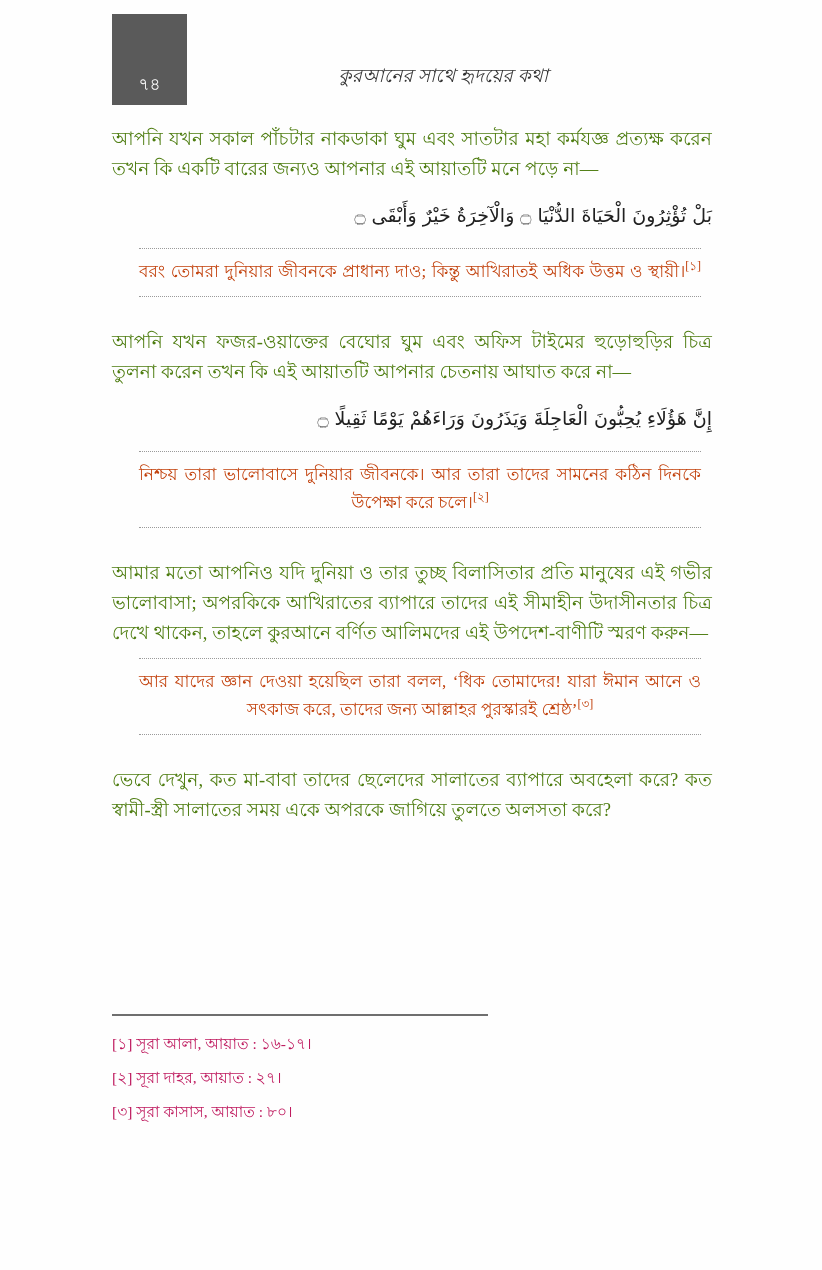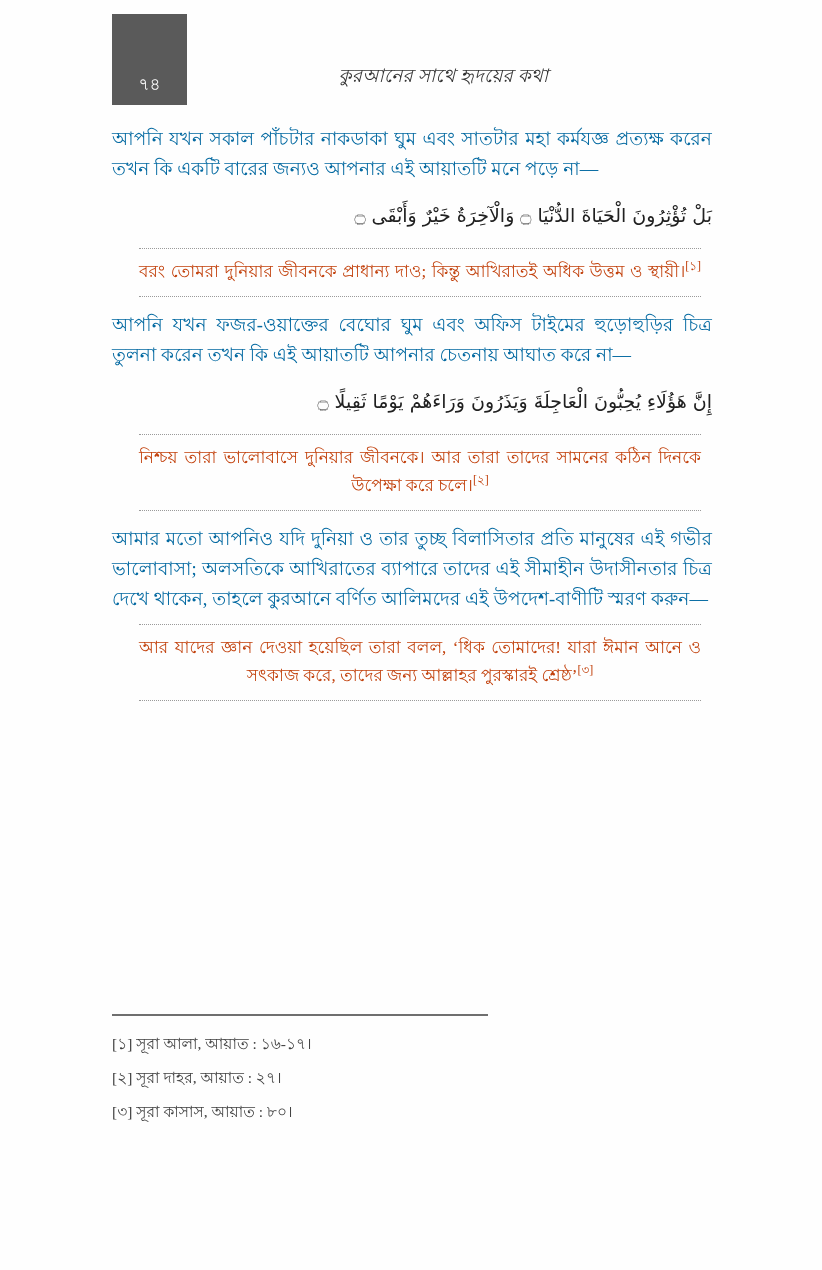--- a/index.html
+++ b/index.html
@@ -68,24 +68,24 @@
     top: 124px;
     width: 600px;
   }
 
   p.body-para {
     margin: 0;
     font-size: 18.5px;
     line-height: 30px;
     text-align: justify;
     text-justify: inter-word;
-    color: #0369a1;
+    color: #4d7c0f;
     letter-spacing: .1px;
   }
-  p.body-para.spaced-top { margin-top: 13px; }
+  p.body-para.spaced-top { margin-top: 30px; }
 
   .arabic-line {
     margin: 0;
     padding: 14px 0 6px 0;
     direction: rtl;
     font-size: 19px;
     line-height: 34px;
     color: #202020;
     font-family: "DejaVu Sans", "Liberation Sans", sans-serif;
   }
@@ -128,21 +128,21 @@
   .footnote-rule {
     width: 376px;
     height: 0;
     border-top: 2px solid #6f6f6f;
     margin: 0 0 18px 0;
   }
   .footnote-item {
     margin: 0 0 14px 0;
     font-size: 15.5px;
     line-height: 20px;
-    color: #404040;
+    color: #be185d;
   }
 </style>
 </head>
 <body>
 
 <div class="page">
 
   <div class="header">
     <div class="page-number-block">
       <span class="page-number-text">৭৪</span>
@@ -161,27 +161,28 @@
     </div>
 
     <p class="body-para spaced-top">আপনি যখন ফজর-ওয়াক্তের বেঘোর ঘুম এবং অফিস টাইমের হুড়োহুড়ির চিত্র তুলনা করেন তখন কি এই আয়াতটি আপনার চেতনায় আঘাত করে না—</p>
 
     <p class="arabic-line">إِنَّ هَؤُلَاءِ يُحِبُّونَ الْعَاجِلَةَ وَيَذَرُونَ وَرَاءَهُمْ يَوْمًا ثَقِيلًا ۝</p>
 
     <div class="translation-box">
       <p class="translation-text"><span>নিশ্চয় তারা ভালোবাসে দুনিয়ার জীবনকে। আর তারা তাদের সামনের কঠিন দিনকে উপেক্ষা করে চলে।</span><span class="fn-ref">[২]</span></p>
     </div>
 
-    <p class="body-para spaced-top">আমার মতো আপনিও যদি দুনিয়া ও তার তুচ্ছ বিলাসিতার প্রতি মানুষের এই গভীর ভালোবাসা; অলসতিকে আখিরাতের ব্যাপারে তাদের এই সীমাহীন উদাসীনতার চিত্র দেখে থাকেন, তাহলে কুরআনে বর্ণিত আলিমদের এই উপদেশ-বাণীটি স্মরণ করুন—</p>
+    <p class="body-para spaced-top">আমার মতো আপনিও যদি দুনিয়া ও তার তুচ্ছ বিলাসিতার প্রতি মানুষের এই গভীর ভালোবাসা; অপরকিকে আখিরাতের ব্যাপারে তাদের এই সীমাহীন উদাসীনতার চিত্র দেখে থাকেন, তাহলে কুরআনে বর্ণিত আলিমদের এই উপদেশ-বাণীটি স্মরণ করুন—</p>
 
 
     <div class="translation-box">
       <p class="translation-text"><span>আর যাদের জ্ঞান দেওয়া হয়েছিল তারা বলল, ‘ধিক তোমাদের! যারা ঈমান আনে ও সৎকাজ করে, তাদের জন্য আল্লাহর পুরস্কারই শ্রেষ্ঠ’</span><span class="fn-ref">[৩]</span></p>
     </div>
 
+    <p class="body-para spaced-top">ভেবে দেখুন, কত মা-বাবা তাদের ছেলেদের সালাতের ব্যাপারে অবহেলা করে? কত স্বামী-স্ত্রী সালাতের সময় একে অপরকে জাগিয়ে তুলতে অলসতা করে?</p>
 
   </div>
 
   <div class="footnote-area">
     <div class="footnote-rule"></div>
     <p class="footnote-item">[১] সূরা আলা, আয়াত : ১৬-১৭।</p>
     <p class="footnote-item">[২] সূরা দাহর, আয়াত : ২৭।</p>
     <p class="footnote-item">[৩] সূরা কাসাস, আয়াত : ৮০।</p>
   </div>
 

